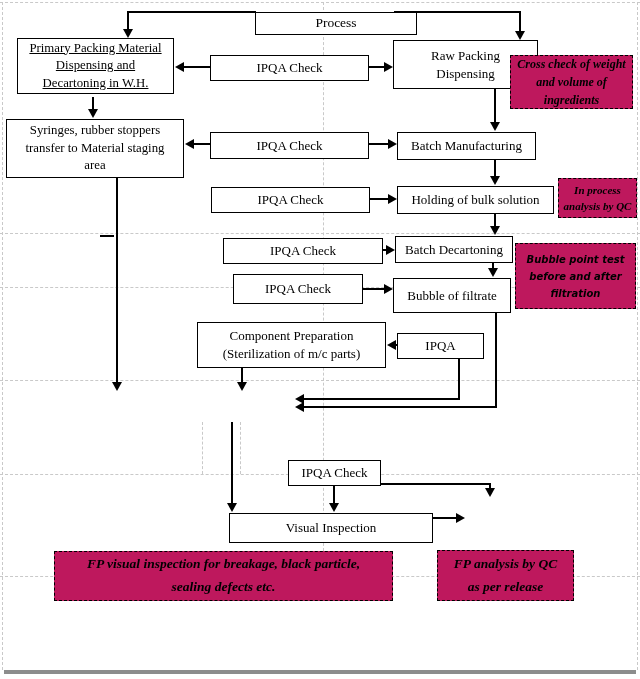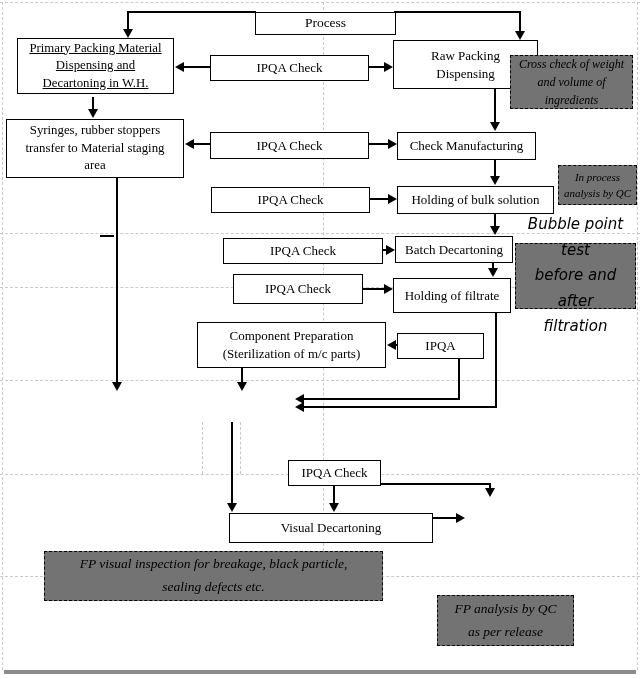--- a/index.html
+++ b/index.html
@@ -2,23 +2,23 @@
 <html><head>
 <meta charset="utf-8">
 <style>
   html,body{margin:0;padding:0;background:#fff;}
   .canvas{position:relative;width:640px;height:679px;background:#ffffff;overflow:hidden;
           font-family:"Liberation Serif", serif;color:#000;}
   
   .node{position:absolute;box-sizing:border-box;border:1.6px solid #000;background:#fff;
         display:flex;align-items:center;justify-content:center;text-align:center;
         white-space:pre-line;font-size:13px;line-height:1.38;z-index:3;}
-  .dashed{border:1.6px dashed #000;font-style:italic;z-index:4;background:#737373;}
+  .dashed{border:1.6px dashed #000;font-style:italic;z-index:4;background:#be185d;font-weight:bold;}
   .script{font-size:12px;line-height:1.5;}
-  .sans-note{font-family:"DejaVu Sans", sans-serif;font-size:15px;line-height:1.7;}
+  .sans-note{font-family:"DejaVu Sans", sans-serif;font-size:10px;line-height:1.7;}
   .fp{font-size:13.5px;line-height:1.7;}
   
   .hline{position:absolute;height:2px;background:#000;z-index:2;}
   .vline{position:absolute;width:2px;background:#000;z-index:2;}
   .arr{position:absolute;width:0;height:0;z-index:2;}
   .arr-d{border-left:5px solid transparent;border-right:5px solid transparent;border-top:9px solid #000;}
   .arr-l{border-top:5px solid transparent;border-bottom:5px solid transparent;border-right:9px solid #000;}
   .arr-r{border-top:5px solid transparent;border-bottom:5px solid transparent;border-left:9px solid #000;}
   
   .grid-h{position:absolute;height:0;border-top:1px dashed #c9c9c9;z-index:1;}
@@ -108,73 +108,73 @@
   <div class="vline" style="left:333px;top:485px;height:20px;"></div>
   <div class="arr arr-d" style="left:329px;top:503px;"></div>
 
   <div class="hline" style="left:380px;top:483px;width:111px;"></div>
   <div class="vline" style="left:489px;top:483px;height:6px;"></div>
   <div class="arr arr-d" style="left:485px;top:488px;"></div>
 
   <div class="hline" style="left:432px;top:517px;width:24px;"></div>
   <div class="arr arr-r" style="left:456px;top:513px;"></div>
 
-  <div class="node" style="left:255px;top:12px;width:141px;height:23px;font-size:13.5px;">Process</div>
+  <div class="node" style="left:255px;top:12px;width:162px;height:23px;font-size:13.5px;">Process</div>
 
   <div class="node" style="left:17px;top:38px;width:157px;height:56px;font-size:12.8px;text-decoration:underline;">Primary Packing Material
 Dispensing and
 Decartoning in W.H.</div>
 
   <div class="node" style="left:210px;top:55px;width:159px;height:26px;">IPQA Check</div>
 
   <div class="node" style="left:393px;top:40px;width:145px;height:49px;">Raw Packing
 Dispensing</div>
 
   <div class="node dashed script" style="left:510px;top:55px;width:123px;height:54px;">Cross check of weight
 and volume of
 ingredients</div>
 
   <div class="node" style="left:6px;top:119px;width:178px;height:59px;font-size:12.8px;">Syringes, rubber stoppers
 transfer to Material staging
 area</div>
 
   <div class="node" style="left:210px;top:132px;width:159px;height:27px;">IPQA Check</div>
 
-  <div class="node" style="left:397px;top:132px;width:139px;height:28px;">Check Manufacturing</div>
+  <div class="node" style="left:397px;top:132px;width:139px;height:28px;">Batch Manufacturing</div>
 
   <div class="node" style="left:211px;top:187px;width:159px;height:26px;">IPQA Check</div>
 
   <div class="node" style="left:397px;top:186px;width:157px;height:28px;">Holding of bulk solution</div>
 
-  <div class="node dashed script" style="left:558px;top:165px;width:79px;height:40px;font-size:11px;">In process
+  <div class="node dashed script" style="left:558px;top:178px;width:79px;height:40px;font-size:11px;">In process
 analysis by QC</div>
 
   <div class="node" style="left:223px;top:238px;width:160px;height:26px;">IPQA Check</div>
 
   <div class="node" style="left:395px;top:236px;width:118px;height:27px;">Batch Decartoning</div>
 
   <div class="node dashed sans-note" style="left:515px;top:243px;width:121px;height:66px;">Bubble point test
 before and after
 filtration</div>
 
   <div class="node" style="left:233px;top:274px;width:130px;height:30px;">IPQA Check</div>
 
-  <div class="node" style="left:393px;top:278px;width:118px;height:35px;">Holding of filtrate</div>
+  <div class="node" style="left:393px;top:278px;width:118px;height:35px;">Bubble of filtrate</div>
 
   <div class="node" style="left:197px;top:322px;width:189px;height:46px;">Component Preparation
 (Sterilization of m/c parts)</div>
 
   <div class="node" style="left:397px;top:333px;width:87px;height:26px;">IPQA</div>
 
 
 
   <div class="node" style="left:288px;top:460px;width:93px;height:26px;">IPQA Check</div>
 
-  <div class="node" style="left:229px;top:513px;width:204px;height:30px;">Visual Decartoning</div>
+  <div class="node" style="left:229px;top:513px;width:204px;height:30px;">Visual Inspection</div>
 
 
-  <div class="node dashed fp" style="left:44px;top:551px;width:339px;height:50px;">FP visual inspection for breakage, black particle,
+  <div class="node dashed fp" style="left:54px;top:551px;width:339px;height:50px;">FP visual inspection for breakage, black particle,
 sealing defects etc.</div>
 
-  <div class="node dashed fp" style="left:437px;top:550px;width:137px;height:51px;margin-top:45px;">FP analysis by QC
+  <div class="node dashed fp" style="left:437px;top:550px;width:137px;height:51px;">FP analysis by QC
 as per release</div>
 
 </div>
 
 </body></html>

